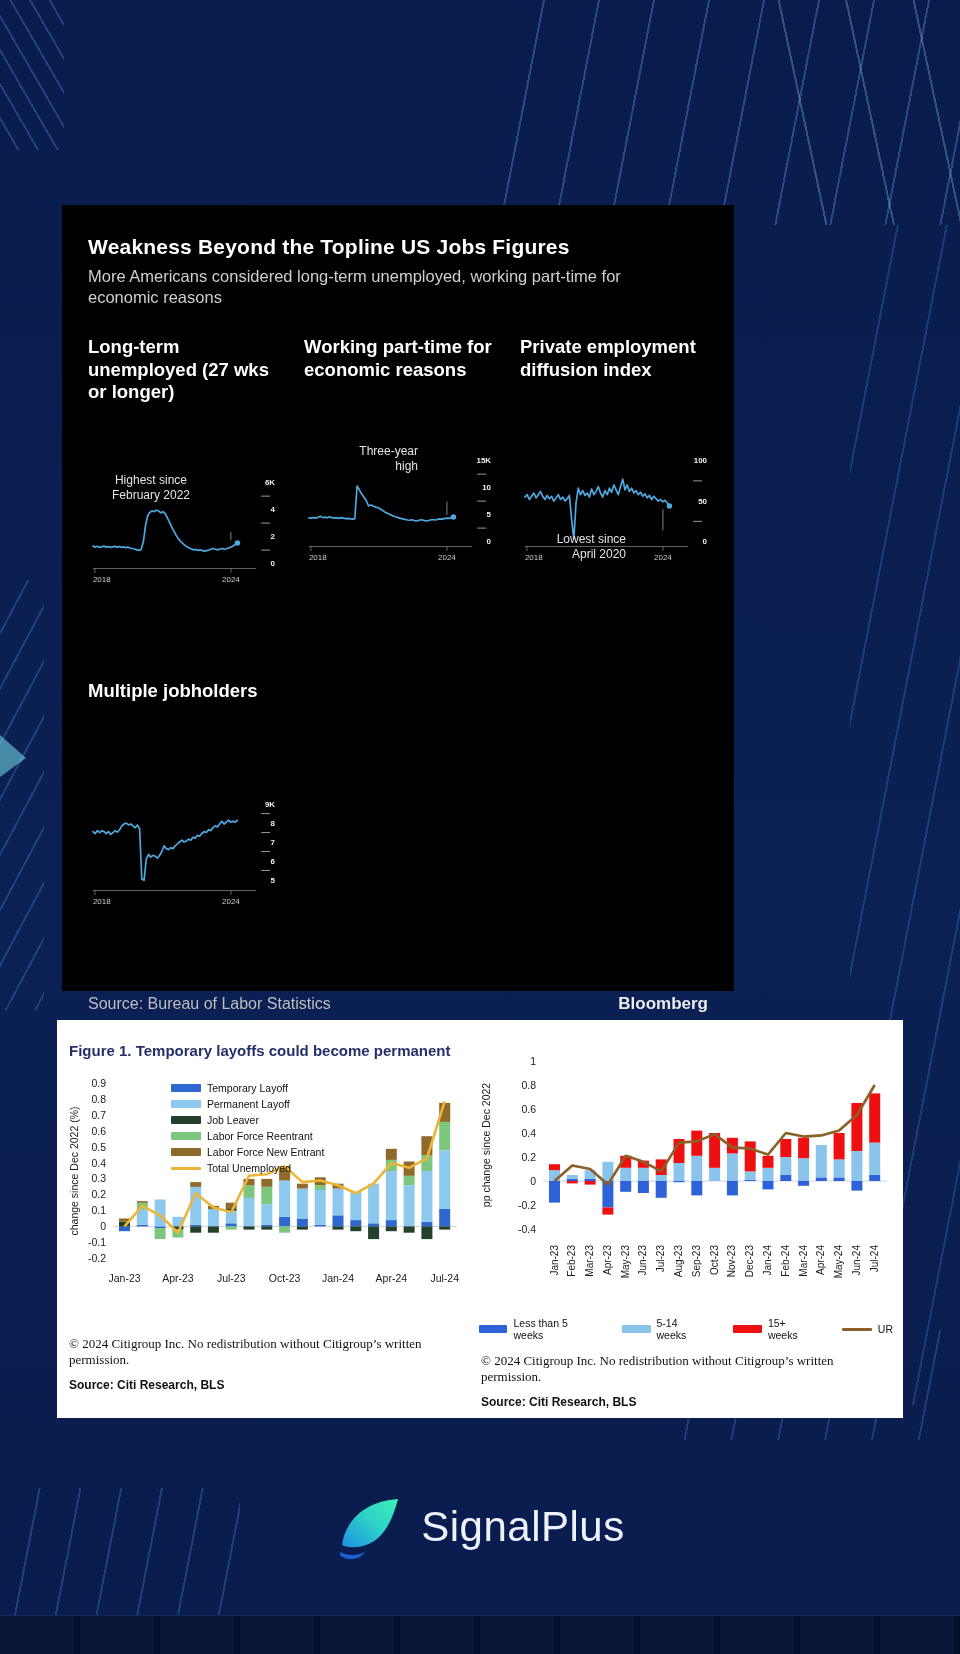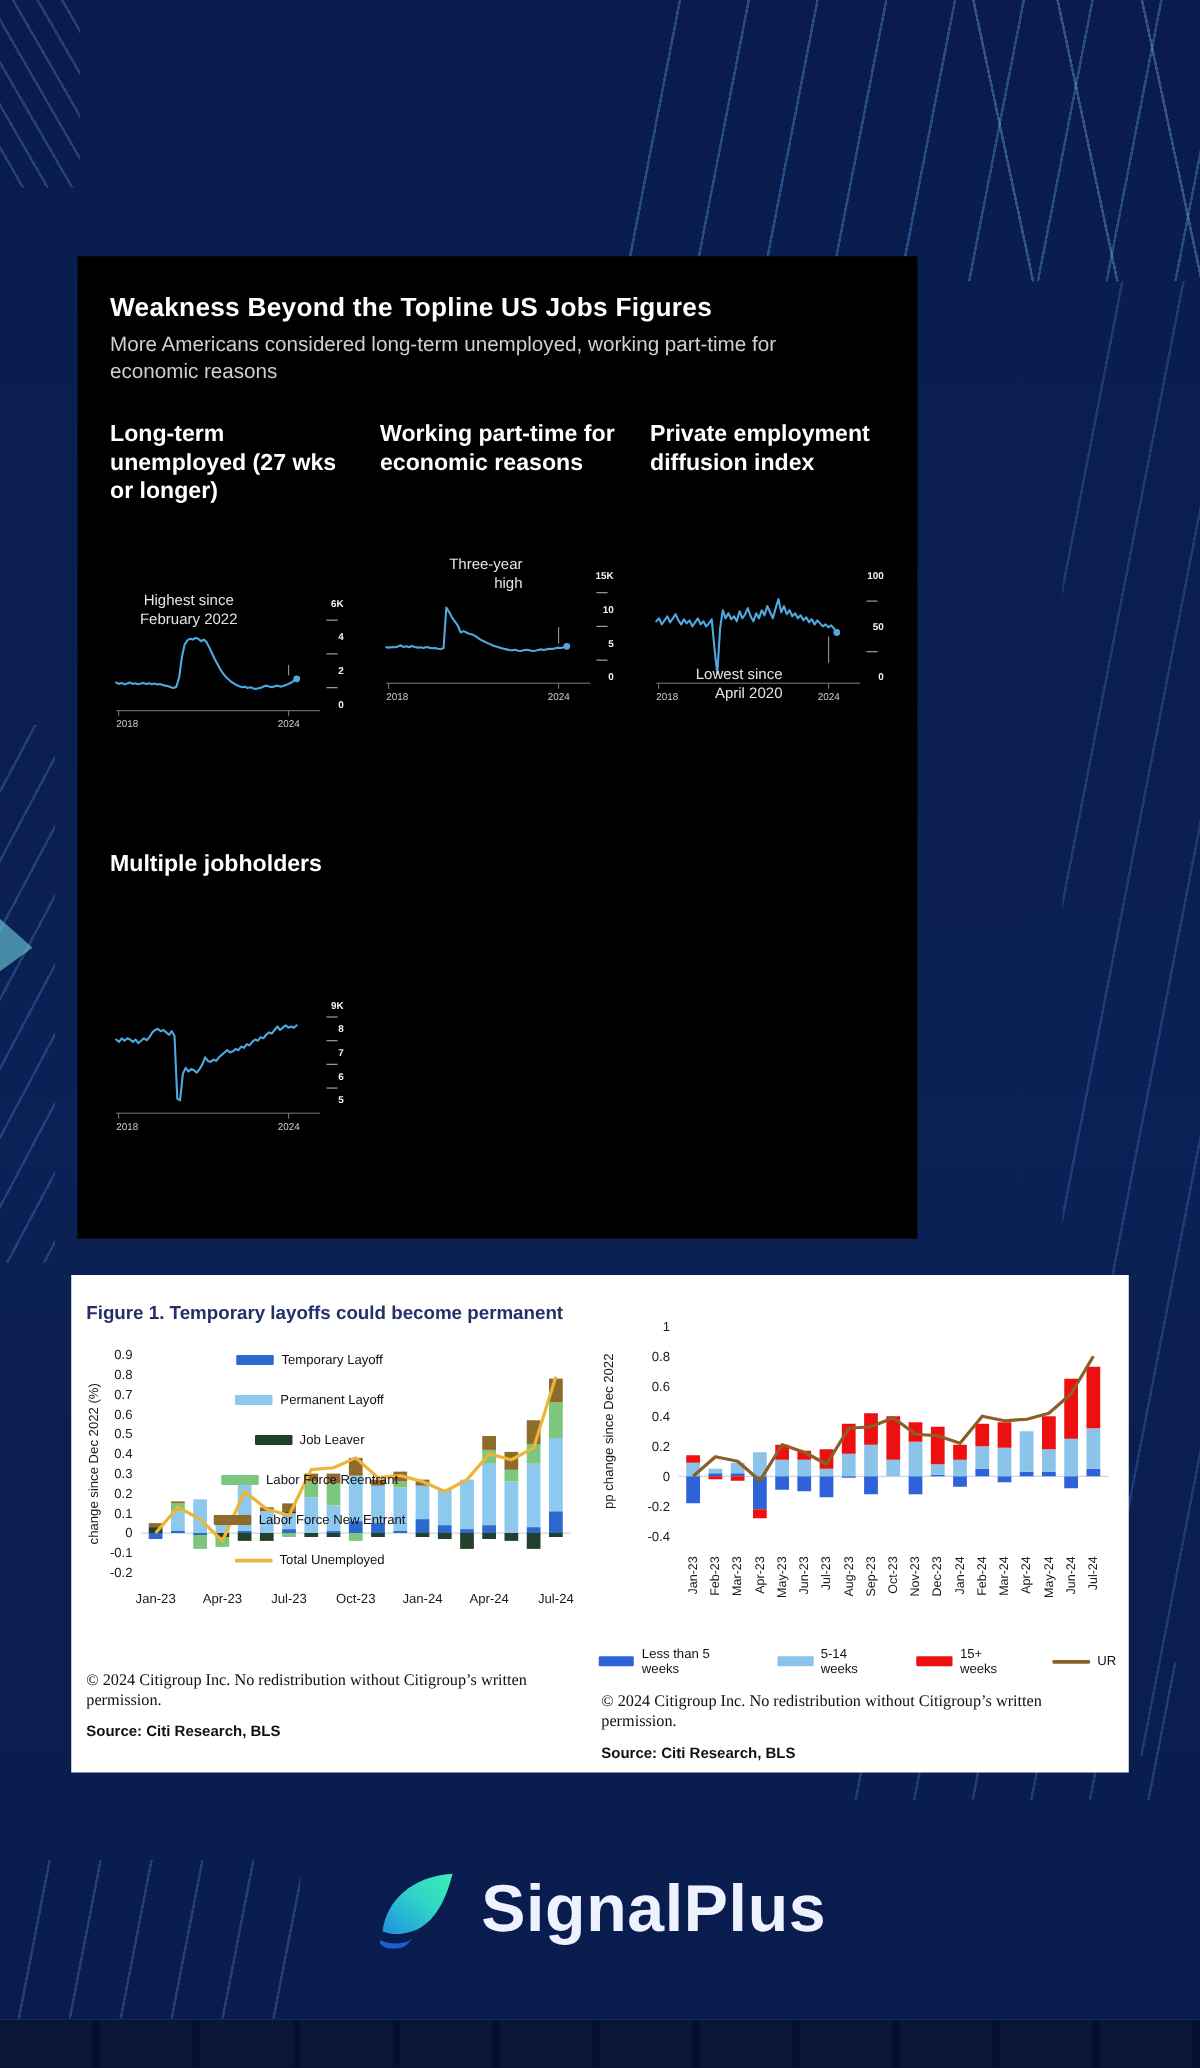--- a/index.html
+++ b/index.html
@@ -50,33 +50,33 @@
 
   
   .citi-panel{position:absolute;left:57px;top:1020px;width:846px;height:398px;background:#ffffff;
     box-sizing:border-box;}
   .fig{position:absolute;top:7px;margin-top:12px;}
   .fig1{left:10px;width:398px;}
   .fig2{left:422px;width:414px;}
   .fig-title{font-size:15px;font-weight:700;color:#25306b;margin:3px 0 3px 2px;}
   .fig-body{position:relative;}
   .fig-body svg{display:block;}
-  .fig1-legend{position:absolute;left:104px;top:20px;display:flex;flex-direction:column;gap:20px;align-items:center;}
+  .fig1-legend{position:absolute;left:104px;top:20px;display:flex;flex-direction:column;gap:4px;}
   .leg-item{display:flex;align-items:center;gap:6px;font-size:10.5px;color:#111;}
   .sw{display:inline-block;width:30px;height:8px;border-radius:1px;}
   .sw-line{height:3px;}
   .fig2-legend{display:flex;gap:26px;justify-content:center;margin-top:26px;}
   .fig-copy{font-family:"Liberation Serif",serif;font-size:13px;color:#111;margin:12px 0 0 2px;}
   .fig1 .fig-copy{margin-top:24px;}
   .fig-src{font-size:12px;font-weight:600;color:#111;margin:10px 0 0 2px;}
 
   
   .logo-row{position:absolute;left:0;top:1495px;width:100%;display:flex;justify-content:center;
     align-items:center;gap:16px;}
-  .logo-text{font-size:53px;font-weight:700;color:#eef2ff;letter-spacing:.5px;}
+  .logo-text{font-size:42px;font-weight:400;color:#eef2ff;letter-spacing:.5px;}
 
   .bottom-strip{position:absolute;left:0;bottom:0;width:100%;height:38px;background:#060f2d;
     border-top:1px solid #142a60;
     background-image:repeating-linear-gradient(90deg,#0a1638 0 74px,#060f2d 74px 80px);}
 </style>
 </head>
 <body>
 
 <div class="page">
 
@@ -187,20 +187,24 @@
               <line x1="350" y1="165.36170212765958" x2="368" y2="165.36170212765958" stroke="#9b9b9b" stroke-width="2"></line>
               <polyline points="10.0,86.9 14.5,90.7 19.0,84.9 23.5,88.8 28.0,84.9 32.5,86.9 37.0,90.7 41.4,86.9 45.9,92.6 50.4,88.8 54.9,84.9 59.4,88.0 63.9,83.0 68.4,75.4 72.9,71.5 77.4,69.6 81.9,73.4 86.4,71.5 90.9,75.4 95.4,79.2 99.8,73.4 104.3,81.1 108.8,182.6 113.3,185.3 117.8,142.4 122.3,132.8 126.8,138.6 131.3,134.7 135.8,136.6 140.3,140.5 144.8,134.7 149.3,127.1 153.8,115.6 158.2,121.3 162.7,123.2 167.2,119.4 171.7,121.3 176.2,115.6 180.7,111.7 185.2,107.9 189.7,104.1 194.2,107.9 198.7,106.0 203.2,102.2 207.7,104.1 212.2,98.3 216.6,100.3 221.1,94.5 225.6,96.4 230.1,90.7 234.6,86.9 239.1,88.8 243.6,83.0 248.1,84.9 252.6,79.2 257.1,75.4 261.6,77.3 266.1,71.5 270.6,65.8 275.0,71.5 279.5,67.7 284.0,63.9 288.5,67.7 293.0,65.8 297.5,67.7 302.0,63.9" fill="none" stroke="#4fa8e0" stroke-width="3.4" stroke-linecap="round" stroke-linejoin="round"></polyline>
               <text x="10" y="233" fill="#cdcdcd" font-size="16">2018</text>
               <text x="288.86" y="233" text-anchor="middle" fill="#cdcdcd" font-size="16">2024</text>
             </svg>
         </div>
       </div>
 
     </div>
 
+    <div class="bb-footer">
+      <span class="bb-source">Source: Bureau of Labor Statistics</span>
+      <span class="bb-brand">Bloomberg</span>
+    </div>
   </div>
 
   <div class="citi-panel">
 
     <div class="fig fig1">
       <div class="fig-title">Figure 1. Temporary layoffs could become permanent</div>
       <div class="fig-body">
         <svg width="398" height="250" viewBox="0 0 398 250">
             <text x="39" y="25.416666666666686" text-anchor="end" fill="#1a1a1a" font-size="10.5">0.9</text>
             <text x="39" y="41.24999999999997" text-anchor="end" fill="#1a1a1a" font-size="10.5">0.8</text>

